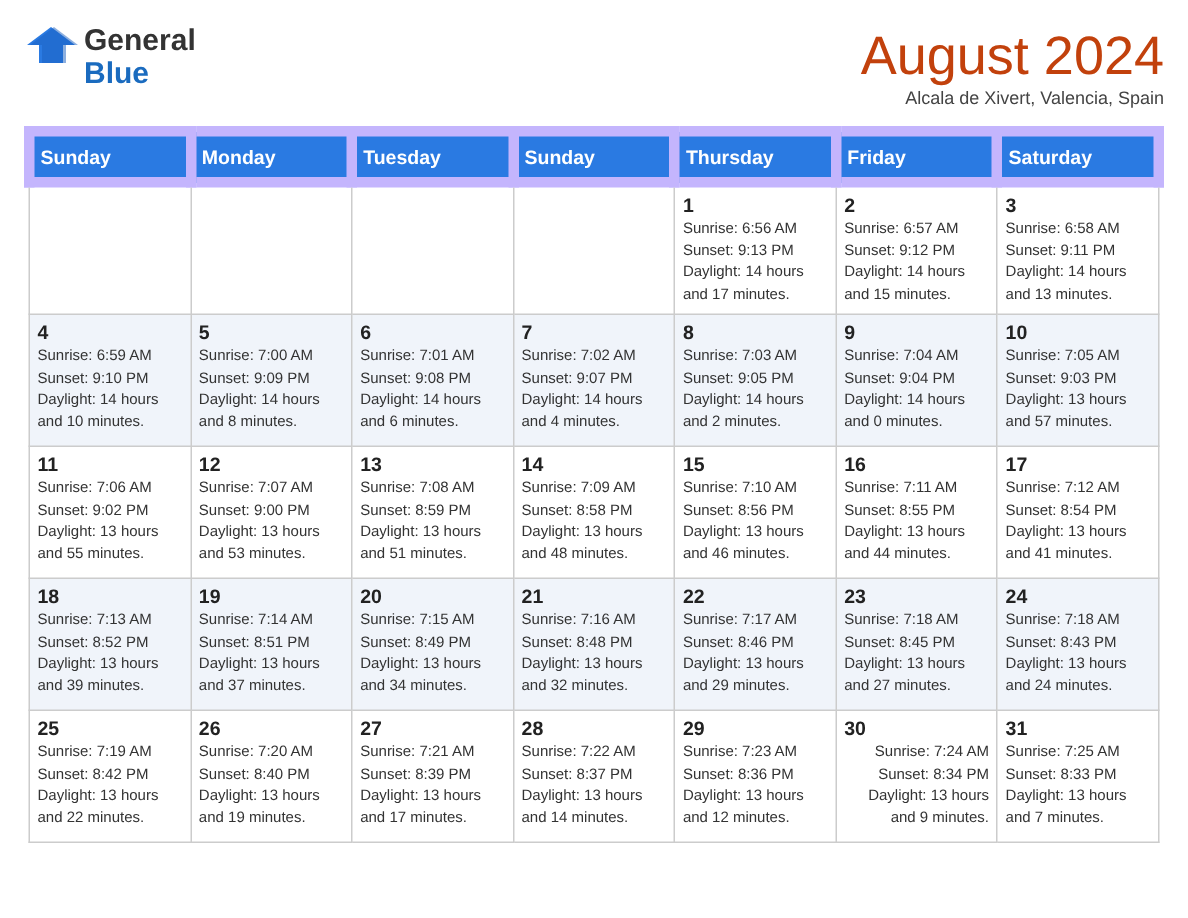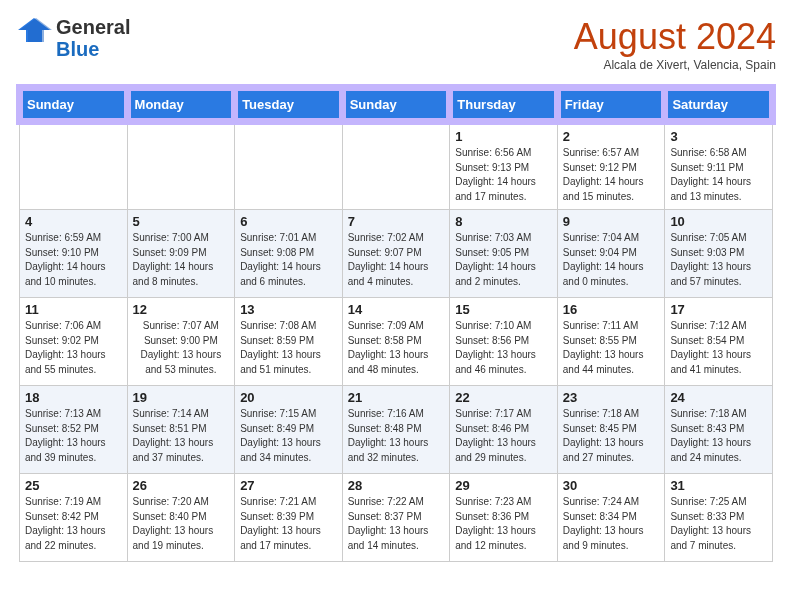--- a/index.html
+++ b/index.html
@@ -200,21 +200,21 @@
       <tr>
         <td>
           <span class="day-number">11</span>
           <div class="cell-text" style="white-space: pre-line;">Sunrise: 7:06 AM
 Sunset: 9:02 PM
 Daylight: 13 hours
 and 55 minutes.</div>
         </td>
         <td>
           <span class="day-number">12</span>
-          <div class="cell-text" style="white-space: pre-line; text-align: center;">Sunrise: 7:07 AM
+          <div class="cell-text" style="white-space: pre-line;">Sunrise: 7:07 AM
 Sunset: 9:00 PM
 Daylight: 13 hours
 and 53 minutes.</div>
         </td>
         <td>
           <span class="day-number">13</span>
           <div class="cell-text" style="white-space: pre-line;">Sunrise: 7:08 AM
 Sunset: 8:59 PM
 Daylight: 13 hours
 and 51 minutes.</div>
@@ -330,21 +330,21 @@
         </td>
         <td>
           <span class="day-number">29</span>
           <div class="cell-text" style="white-space: pre-line;">Sunrise: 7:23 AM
 Sunset: 8:36 PM
 Daylight: 13 hours
 and 12 minutes.</div>
         </td>
         <td>
           <span class="day-number">30</span>
-          <div class="cell-text" style="white-space: pre-line;">Sunrise: 7:24 AM
+          <div class="cell-text" style="white-space: pre-line; text-align: right;">Sunrise: 7:24 AM
 Sunset: 8:34 PM
 Daylight: 13 hours
 and 9 minutes.</div>
         </td>
         <td>
           <span class="day-number">31</span>
           <div class="cell-text" style="white-space: pre-line;">Sunrise: 7:25 AM
 Sunset: 8:33 PM
 Daylight: 13 hours
 and 7 minutes.</div>

